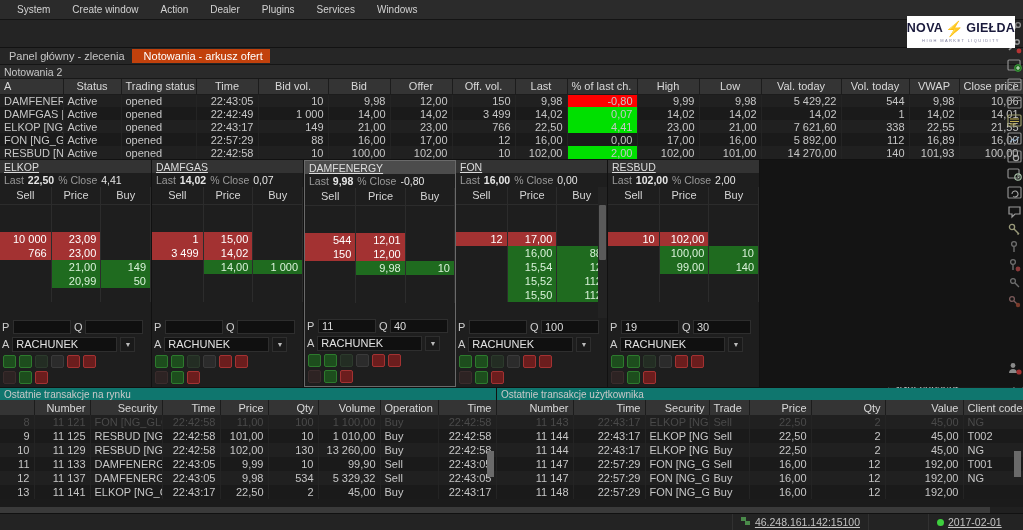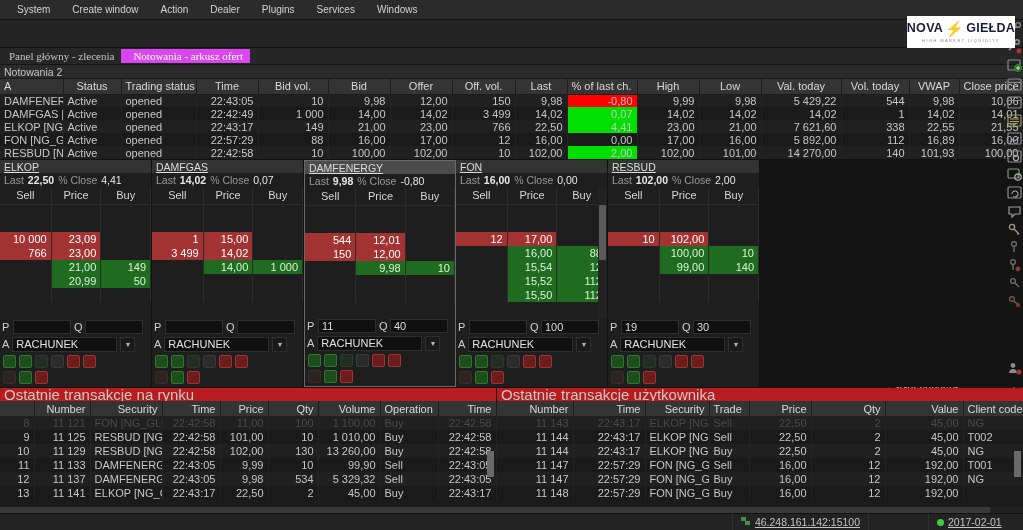--- a/index.html
+++ b/index.html
@@ -56,23 +56,23 @@
     background:#fff; display:flex; flex-direction:column;
     align-items:center; justify-content:center;
   }
   .logo .l1 { font-size:12.5px; font-weight:bold; color:#1a1a3c; letter-spacing:.3px;
               display:flex; align-items:center; gap:2px; line-height:1;}
   .logo .l2 { font-size:4px; color:#7c7c9c; letter-spacing:1.4px; margin-top:2px; }
   .logo .bolt { color:#2a4f9b; font-size:15px; line-height:1; }
 
   
   .tabbar { height:17px; background:#262626; display:flex; align-items:center;
-            padding-left:2px; border-bottom:1px solid #151515;font-family:Liberation Serif, serif; }
+            padding-left:2px; border-bottom:1px solid #151515; }
   .tab { padding:1px 7px; font-size:11px; color:#c5c5c5; }
-  .tab.active { background:#d946ef; color:#fff;padding-left:12px; }
+  .tab.active { background:#c2410c; color:#fff;padding-left:12px; }
 
   .subtitle { height:14px; background:#2a2a2a; color:#c8c8c8; font-size:10.5px;
               padding:1px 4px; border-bottom:1px solid #181818; }
 
   
   .grid { width:1023px; background:#1d1d1d; }
   table.g { border-collapse:collapse; width:1023px; table-layout:fixed; }
   table.g th {
     background:#343434; color:#d8d8d8; font-weight:normal; font-size:11px;
     height:15px; border-right:1px solid #1c1c1c; border-bottom:1px solid #1c1c1c;
@@ -137,21 +137,21 @@
   .mini.gd { background:#232d23; border-color:#2c3a2c; }
   .mini.r  { background:#6b1d1d; border-color:#a33232; }
   .mini.rd { background:#2d2323; border-color:#3a2c2c; }
   .mini.x  { background:#2b2b2b; border-color:#3a3a3a; }
 
   
   .bottom { display:flex; height:112px; border-top:1px solid #111; }
   .bpane { background:#1d1d1d; display:flex; flex-direction:column; position:relative; }
   .bpane.left { width:497px; border-right:1px solid #111; }
   .bpane.right { width:526px; }
-  .bcap { height:13px; background:#b91c1c; color:#c9c9c9; font-size:15px;
+  .bcap { height:13px; background:#0f766e; color:#c9c9c9; font-size:10px;
           padding:0 4px; display:flex; align-items:center; }
   table.bt { border-collapse:collapse; table-layout:fixed; width:100%; }
   table.bt th { background:#343434; color:#d8d8d8; font-weight:normal; font-size:11px;
                 height:15px; border-right:1px solid #1c1c1c; padding:0 4px;
                 text-align:right; white-space:nowrap; overflow:hidden; }
   table.bt th.l { text-align:left; }
   table.bt td { height:14px; font-size:11px; color:#c6c6c6; border-right:1px solid #242424;
                 padding:0 4px; text-align:right; white-space:nowrap; overflow:hidden; }
   table.bt td.l { text-align:left; }
   table.bt tr:nth-child(odd) td { background:#202020; }

